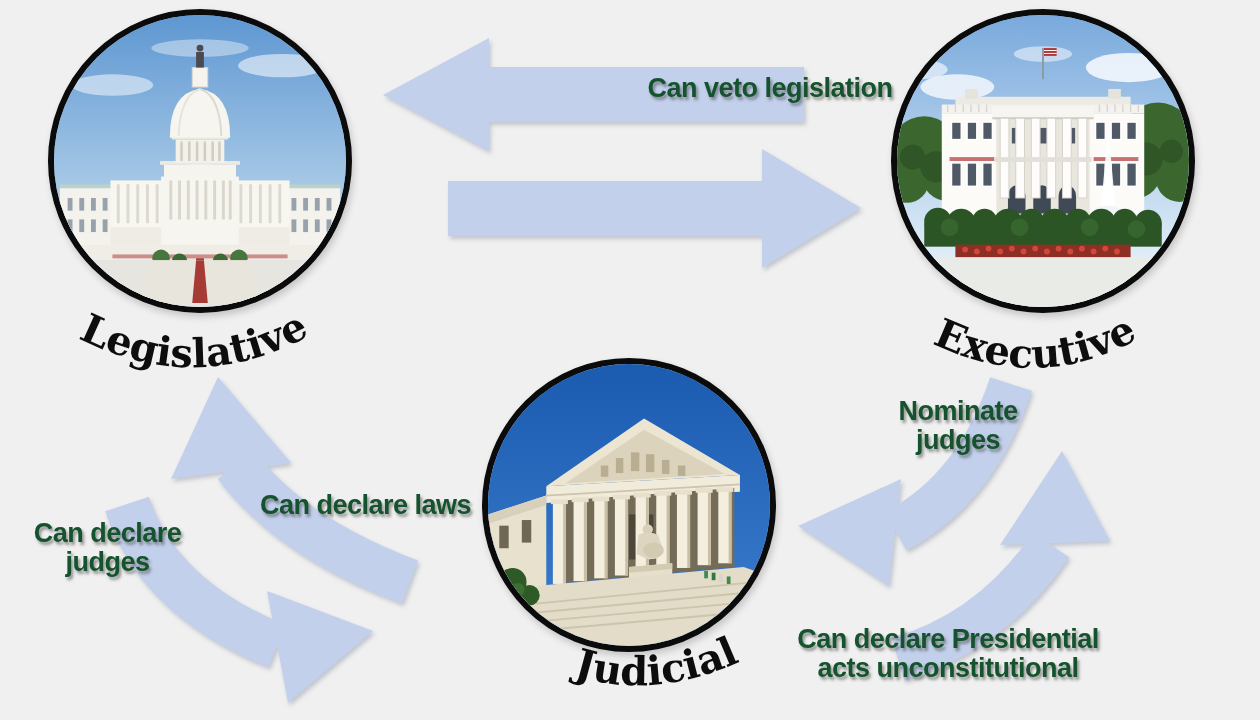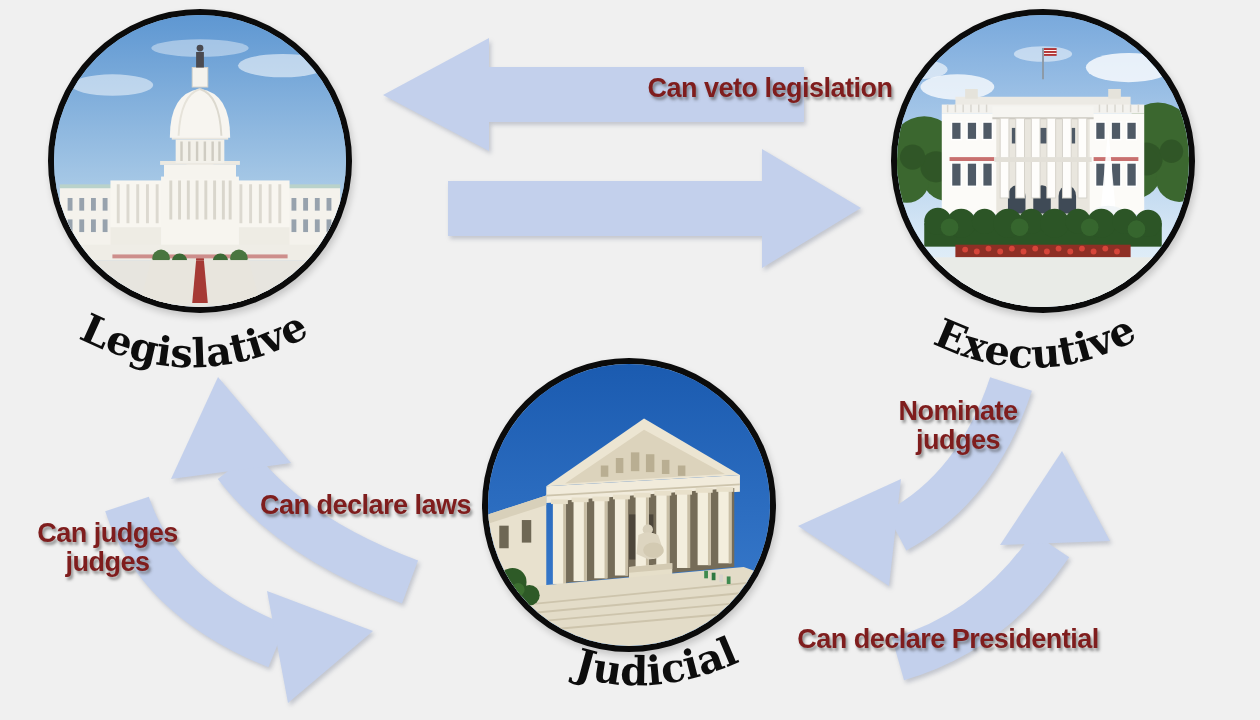--- a/index.html
+++ b/index.html
@@ -6,21 +6,21 @@
   .canvas{position:relative;width:1260px;height:720px;background:#f0f0f0;overflow:hidden;
           font-family:"Liberation Sans",sans-serif;}
   .layer-svg{position:absolute;left:0;top:0;z-index:1;}
   .arrows{filter:drop-shadow(2px 3px 2px rgba(90,100,125,0.30));}
   .branch-circle{position:absolute;border:6px solid #0b0b0b;border-radius:50%;overflow:hidden;
                  z-index:2;box-shadow:2px 4px 7px rgba(0,0,0,0.18);background:#9fc0e0;}
   .branch-circle svg{display:block;width:100%;height:100%;}
   .circle-legislative{left:48px;top:9px;width:292px;height:292px;}
   .circle-executive{left:891px;top:9px;width:292px;height:292px;}
   .circle-judicial{left:482px;top:358px;width:282px;height:282px;}
-  .caption{position:absolute;z-index:3;font-weight:700;color:#7f1d1d;text-align:center;
+  .caption{position:absolute;z-index:3;font-weight:700;color:#14532d;text-align:center;
            font-size:27px;line-height:1.07;letter-spacing:-0.5px;
            text-shadow:2px 3px 3px rgba(70,70,70,0.55);}
   .caption span{display:block;}
   .cap-veto{left:645px;top:74px;width:250px;font-size:27px;}
   .cap-approves{left:358px;top:197px;width:300px;}
   .cap-declare-laws{left:258px;top:491px;width:215px;text-align:center;}
   .cap-impeach-judges{left:15px;top:519px;width:185px;}
   .cap-nominate{left:878px;top:397px;width:160px;text-align:center;}
   .cap-declare-acts{left:793px;top:625px;width:310px;}
   .branch-name{font-family:"DejaVu Serif",serif;font-weight:700;fill:#0d0d0d;}
@@ -412,24 +412,25 @@
     </svg>
   </div>
 
   <div class="caption cap-veto">
     <span>Can veto legislation</span>
   </div>
   <div class="caption cap-declare-laws">
     <span>Can declare laws</span>
   </div>
   <div class="caption cap-impeach-judges">
-    <span>Can judges</span>
+    <span>Can declare</span>
     <span>judges</span>
   </div>
   <div class="caption cap-nominate">
     <span>Nominate</span>
     <span>judges</span>
   </div>
   <div class="caption cap-declare-acts">
     <span>Can declare Presidential</span>
+    <span>acts unconstitutional</span>
   </div>
 
 </div>
 
 </body></html>

